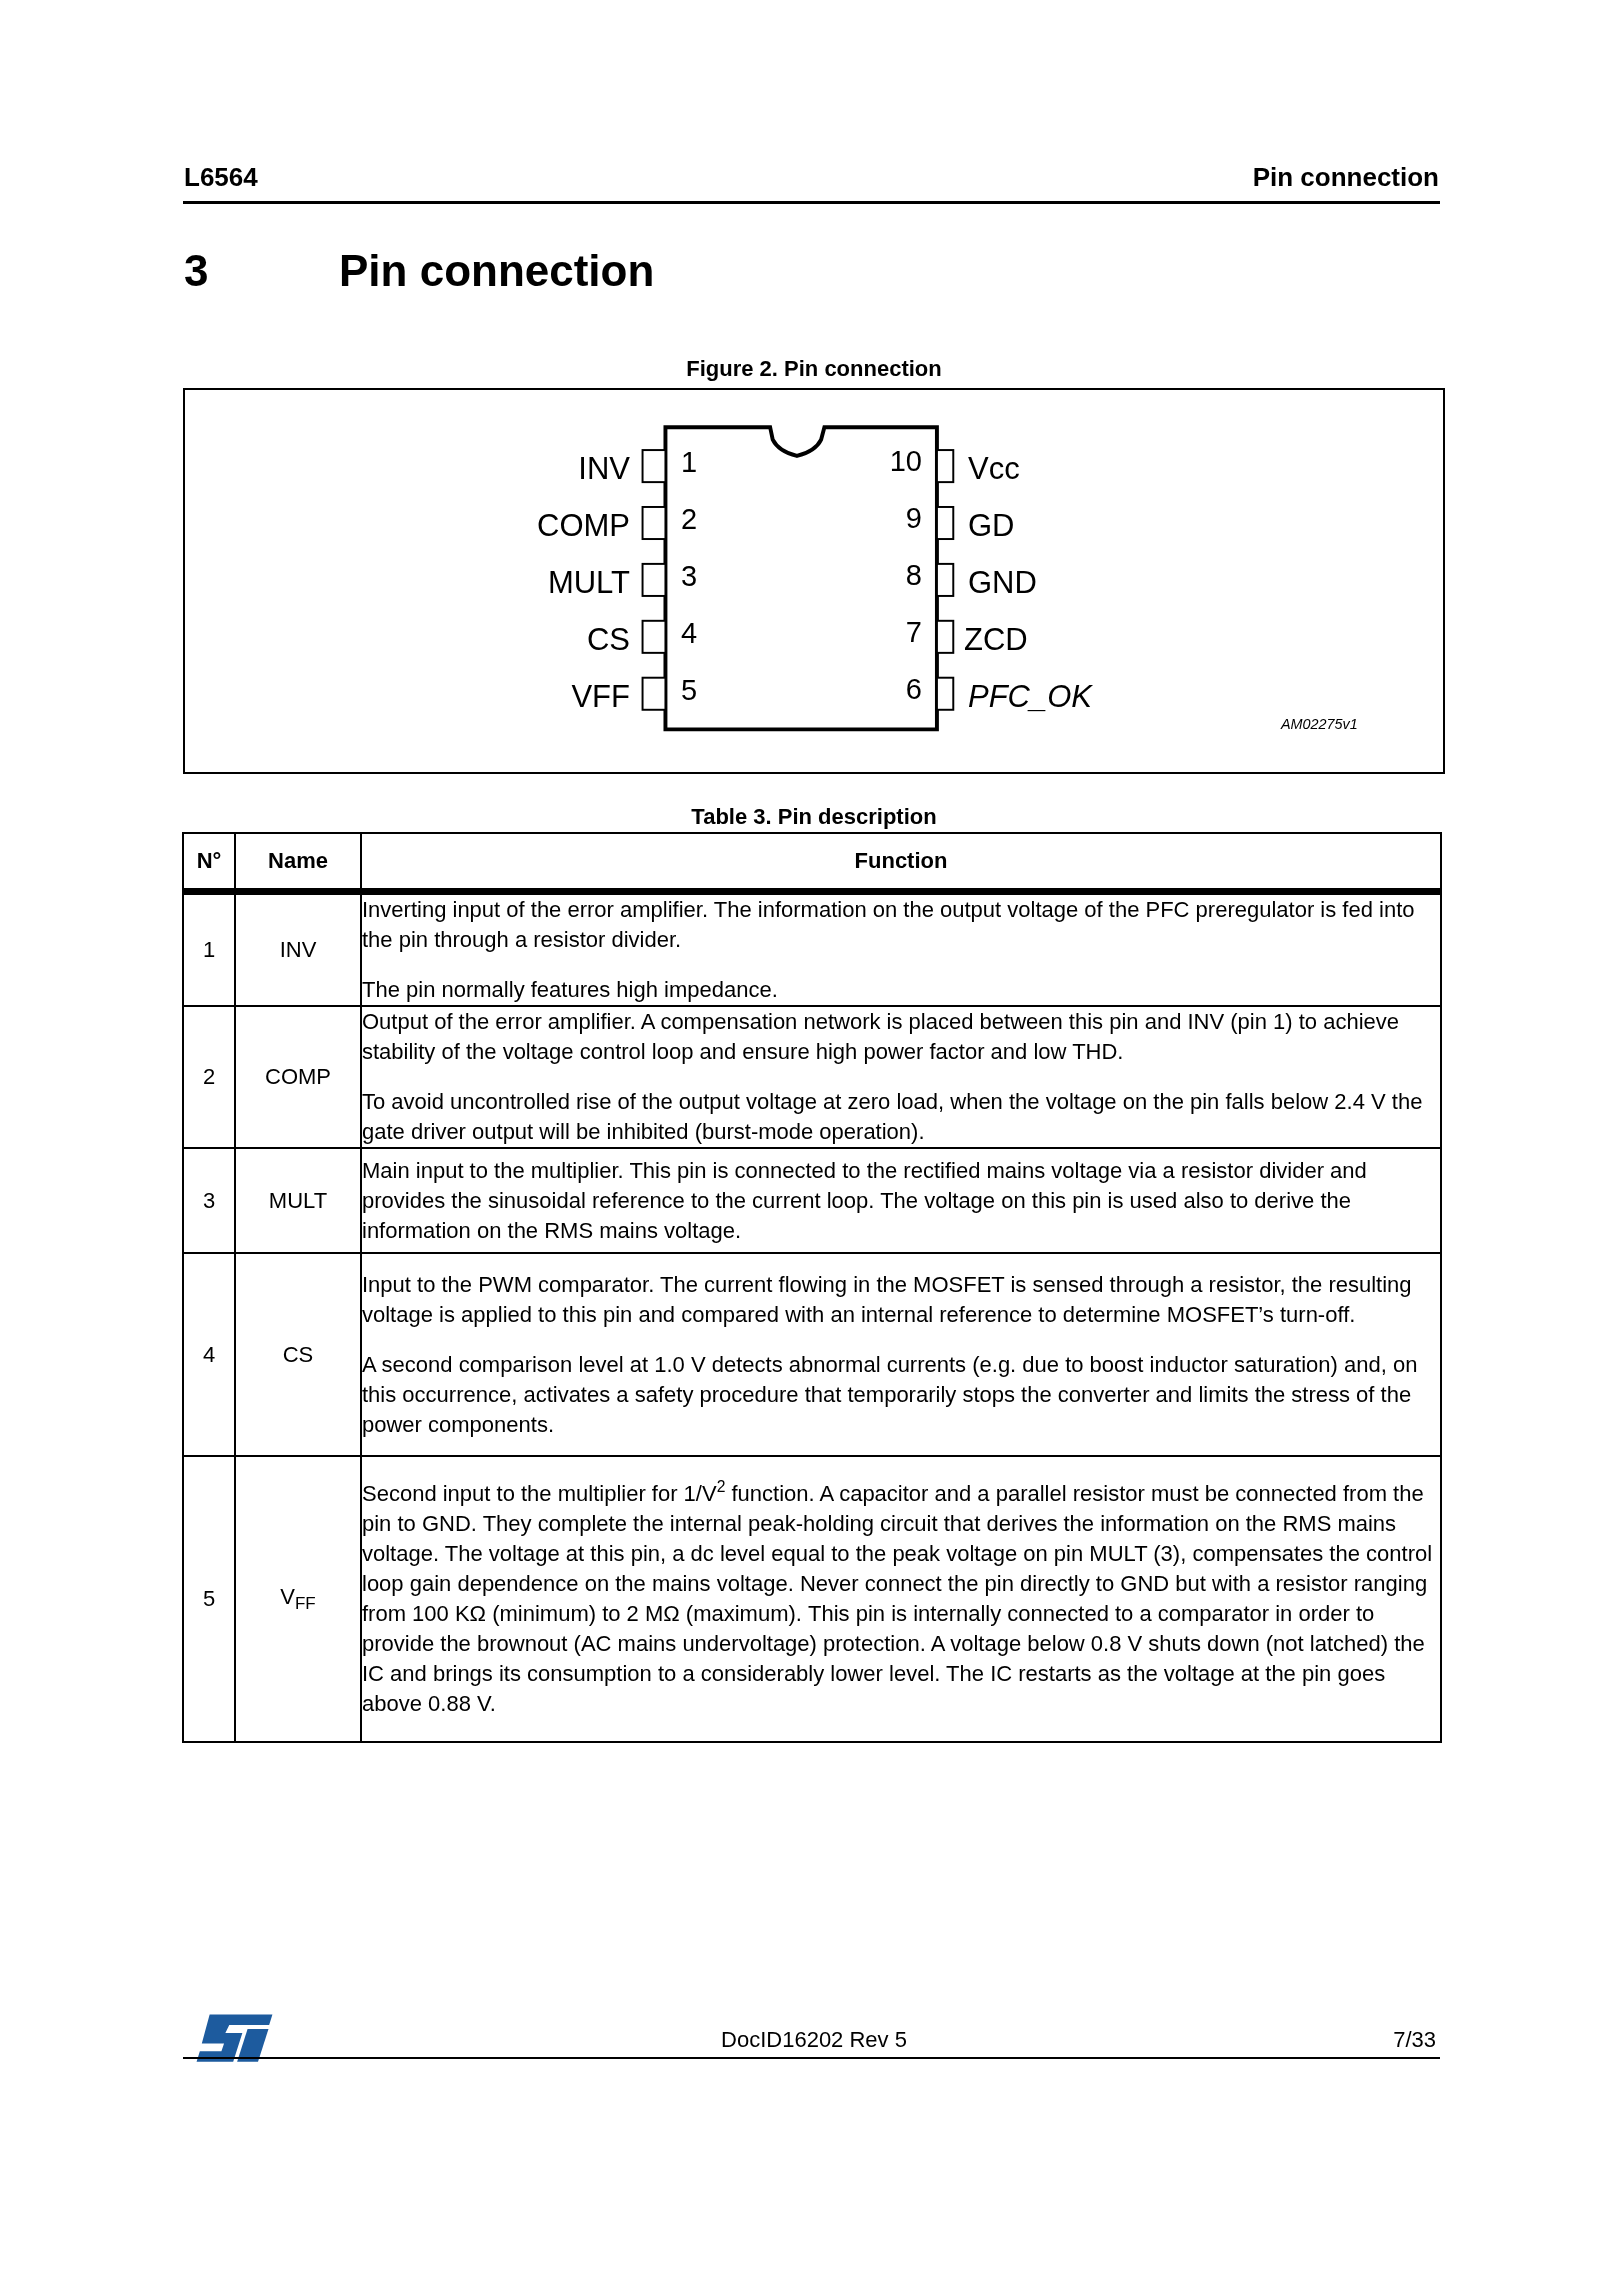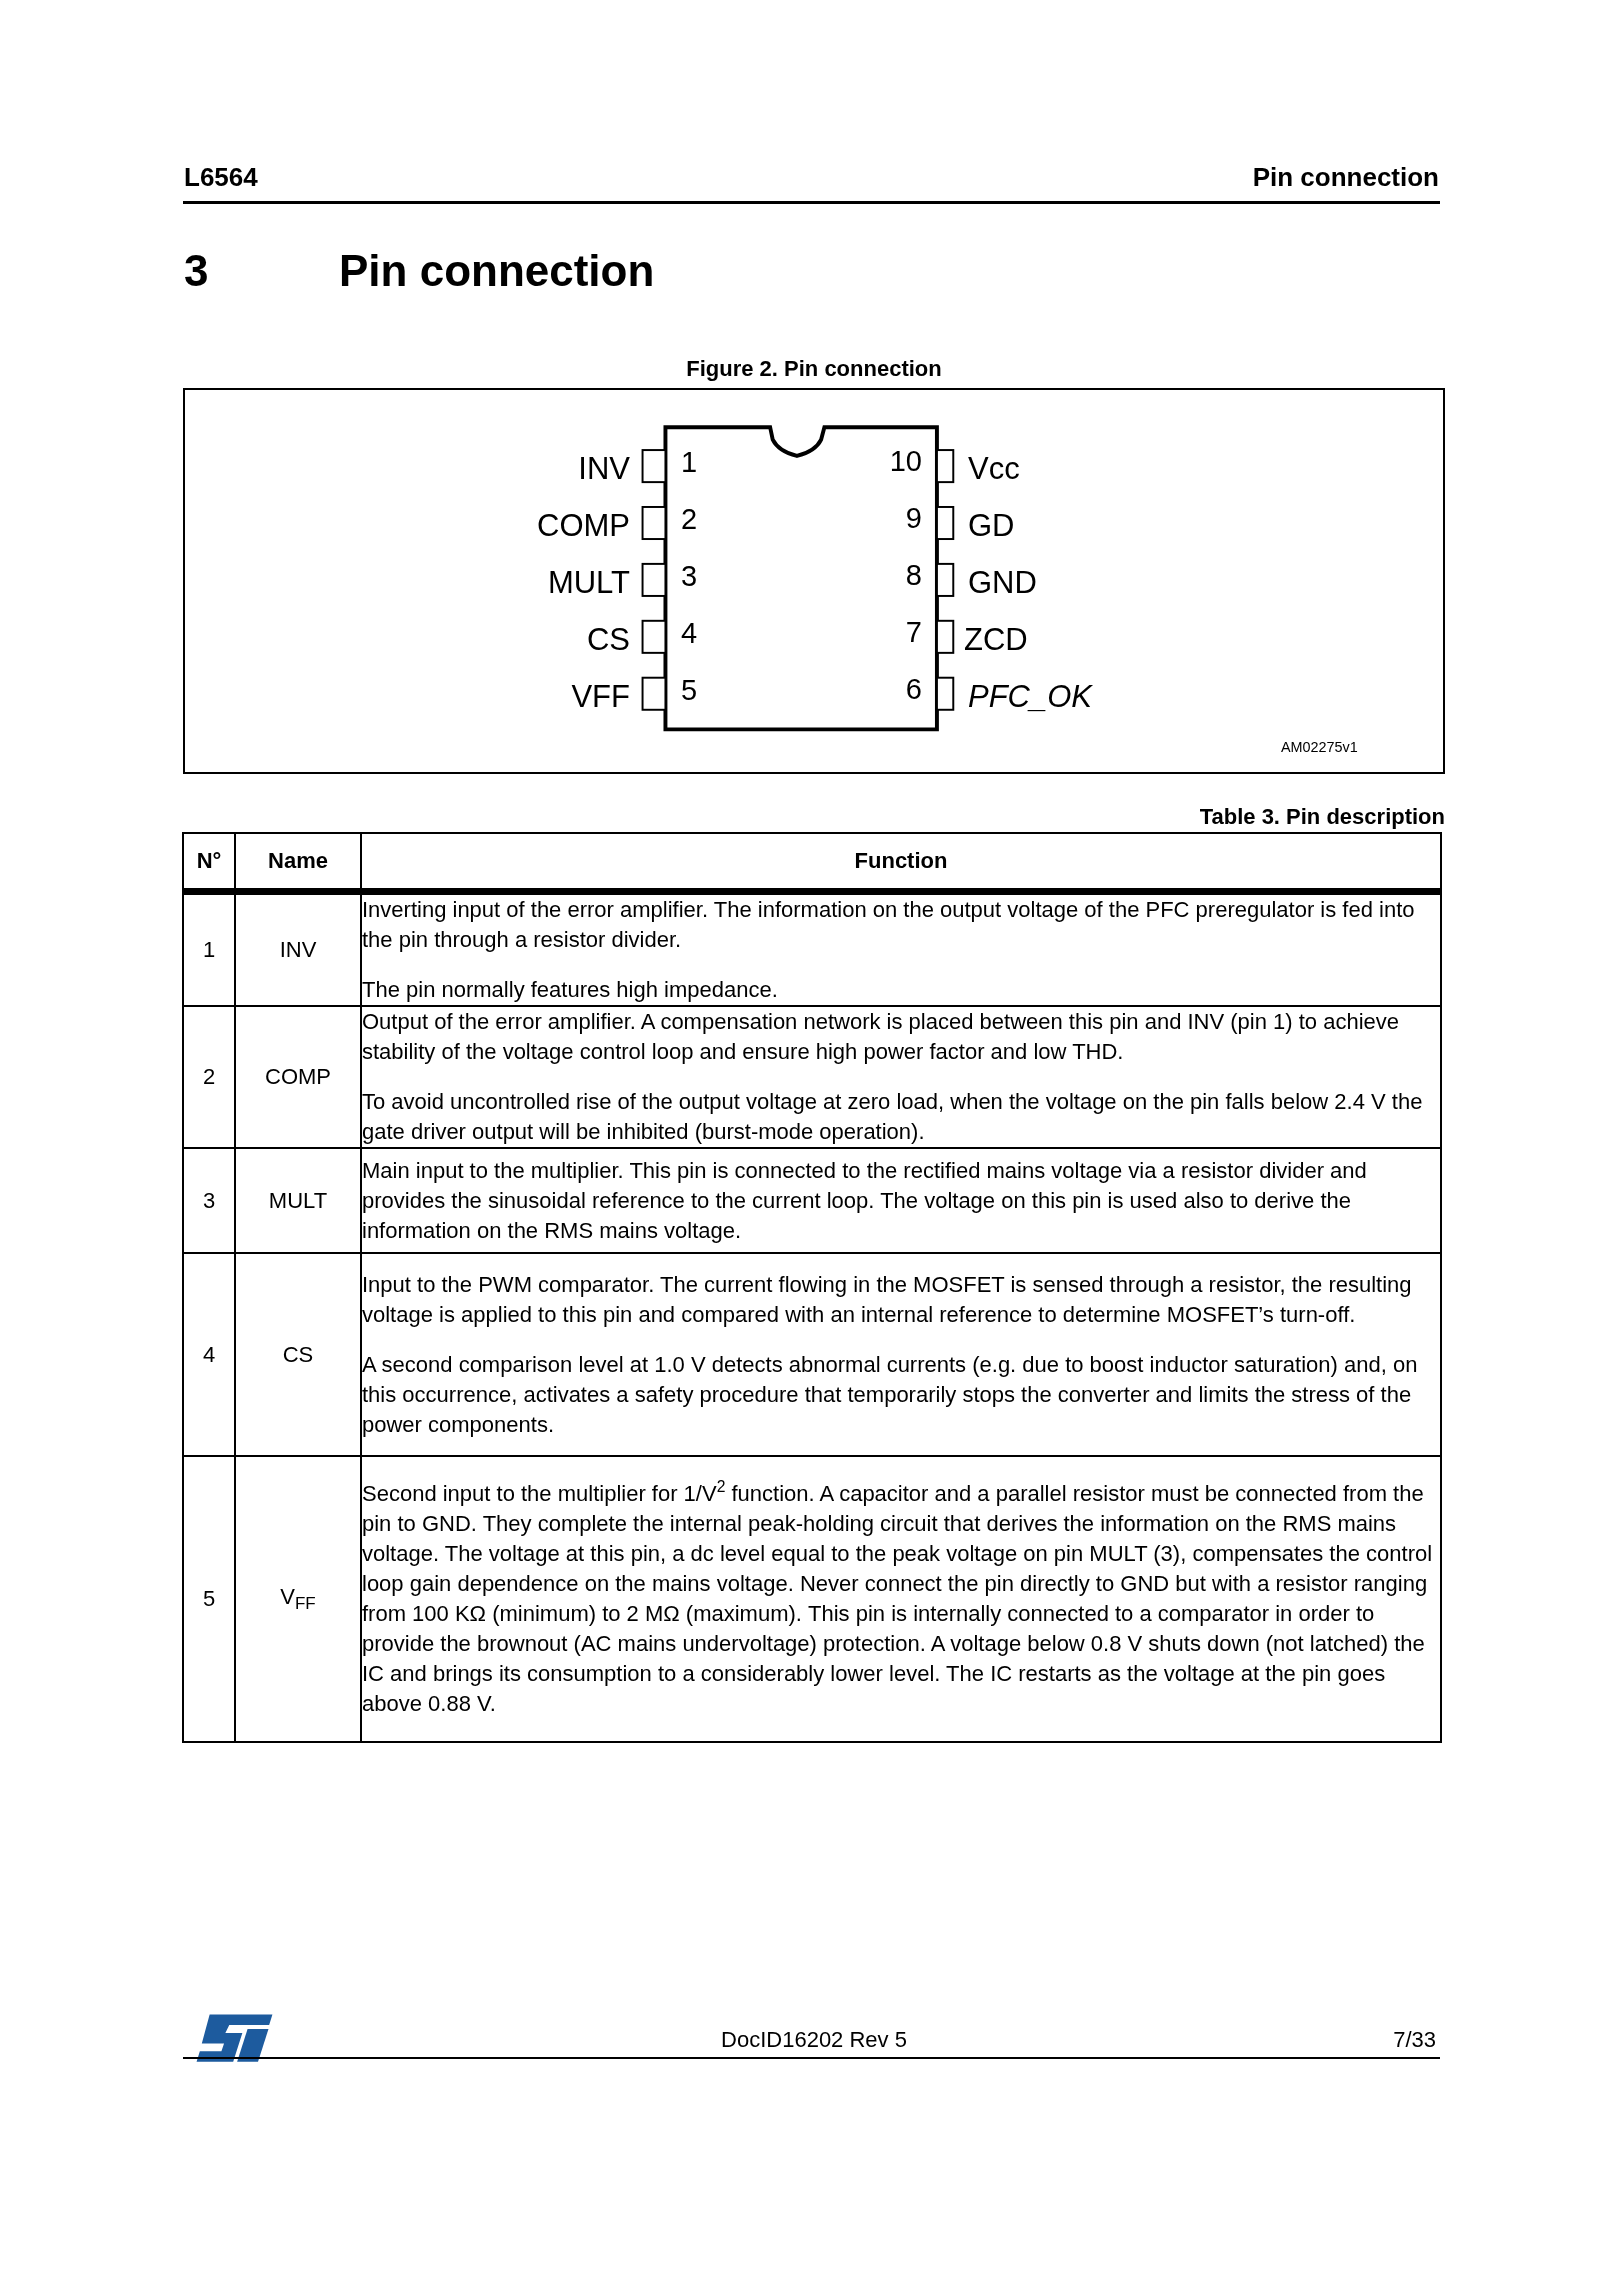--- a/index.html
+++ b/index.html
@@ -80,23 +80,23 @@
     <div class="pin-label" style="left: 968px; top: 510px;">GD</div>
     <div class="pin-num" style="right: 700px; top: 504px;">9</div>
     <div class="pin-label" style="left: 968px; top: 567px;">GND</div>
     <div class="pin-num" style="right: 700px; top: 561px;">8</div>
     <div class="pin-label" style="left: 964px; top: 624px;">ZCD</div>
     <div class="pin-num" style="right: 700px; top: 618px;">7</div>
     <div class="pin-label" style="left: 968px; top: 681px; font-style: italic;">PFC_OK</div>
     <div class="pin-num" style="right: 700px; top: 675px;">6</div>
   </div>
 
-<div class="fig-id" style="left:1281px; top:740px;">AM02275v1</div>
+<div class="fig-id" style="left:1281px; top:717px;font-style:italic;">AM02275v1</div>
 
-<div class="abs caption" style="left:183px; width:1262px; top:806px;text-align:right;">Table 3. Pin description</div>
+<div class="abs caption" style="left:183px; width:1262px; top:806px;">Table 3. Pin description</div>
 
 <table class="pins">
   <colgroup>
     <col style="width:52px">
     <col style="width:126px">
     <col>
   </colgroup>
   <thead>
     <tr>
       <th>N°</th>

